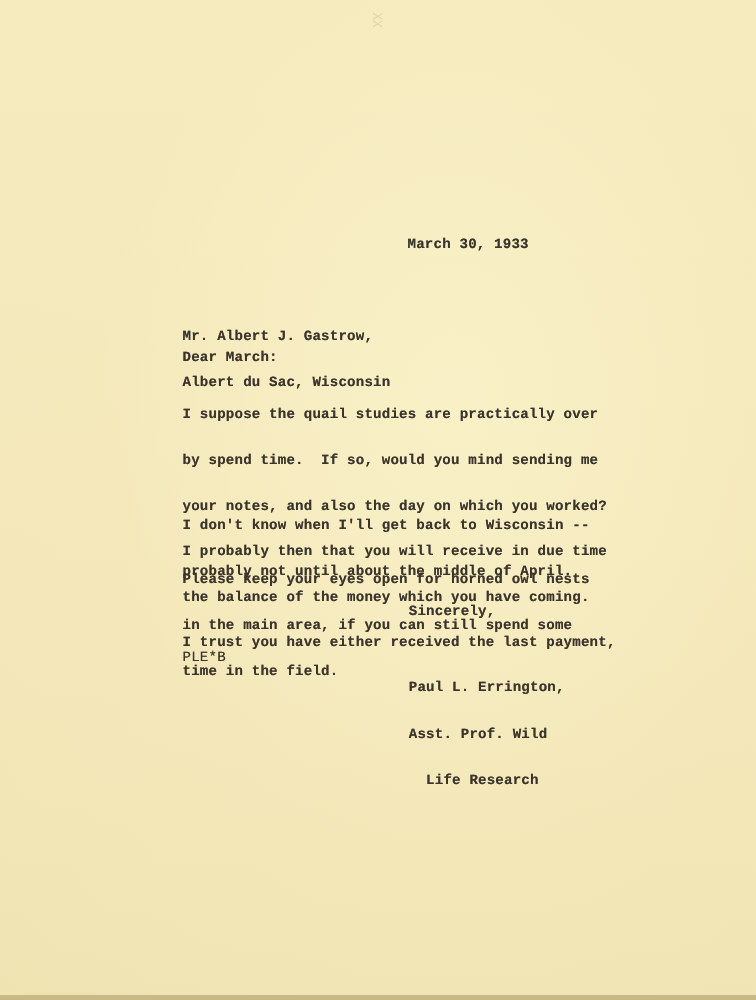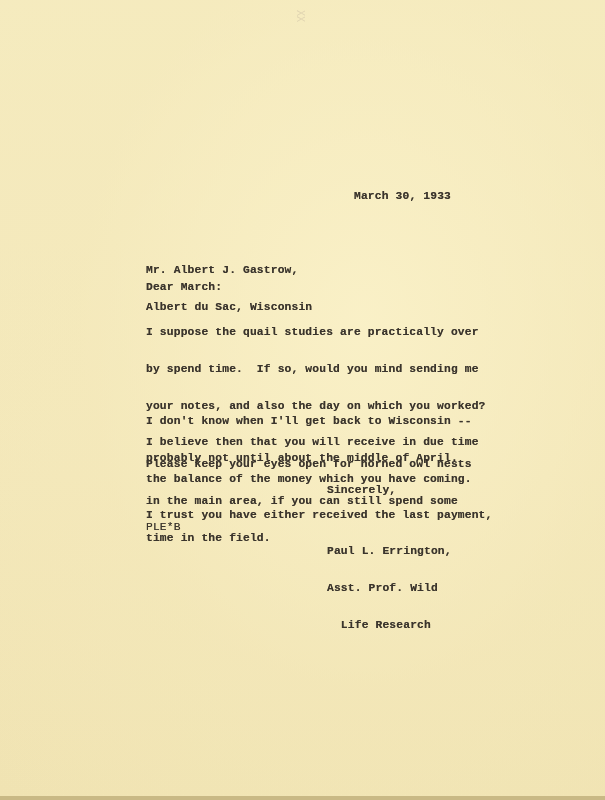--- a/index.html
+++ b/index.html
@@ -23,21 +23,21 @@
     writing-mode:vertical-rl; opacity:.7;
   }
   .type {
     position:absolute;
     font-family:"Liberation Mono", "DejaVu Sans Mono", monospace;
     font-size:11.3px; line-height:12.2px;
     color:#3a342c; white-space:pre; font-weight:bold;
     letter-spacing:0.15px;
     text-shadow:0 0 0.4px rgba(40,35,28,.6);
   }
-  .date { left:326px; top:190px;margin-left:28px; }
+  .date { left:326px; top:190px; }
   .address { left:146px; top:240px; }
   .salutation { left:146px; top:281px; }
   .p1 { left:146px; top:302px; }
   .p2 { left:146px; top:391px; }
   .p3 { left:146px; top:434px; }
   .closing { left:327px; top:484px; }
   .initials { left:146px; top:521px; font-weight:normal; }
   .signature { left:327px; top:521px; }
   .line { display:block; }
 </style>
@@ -55,21 +55,21 @@
   <span class="line">Mr. Albert J. Gastrow,</span>
   <span class="line">Albert du Sac, Wisconsin</span>
 </div>
 
 <div class="type salutation">Dear March:</div>
 
 <div class="type p1">
   <span class="line">I suppose the quail studies are practically over</span>
   <span class="line">by spend time.  If so, would you mind sending me</span>
   <span class="line">your notes, and also the day on which you worked?</span>
-  <span class="line">I believe then that you will receive in due time</span>
+  <span class="line">I probably then that you will receive in due time</span>
   <span class="line">the balance of the money which you have coming.</span>
   <span class="line">I trust you have either received the last payment,</span>
 </div>
 
 <div class="type p2">
   <span class="line">I don't know when I'll get back to Wisconsin --</span>
   <span class="line">probably not until about the middle of April.</span>
 </div>
 
 <div class="type p3">

